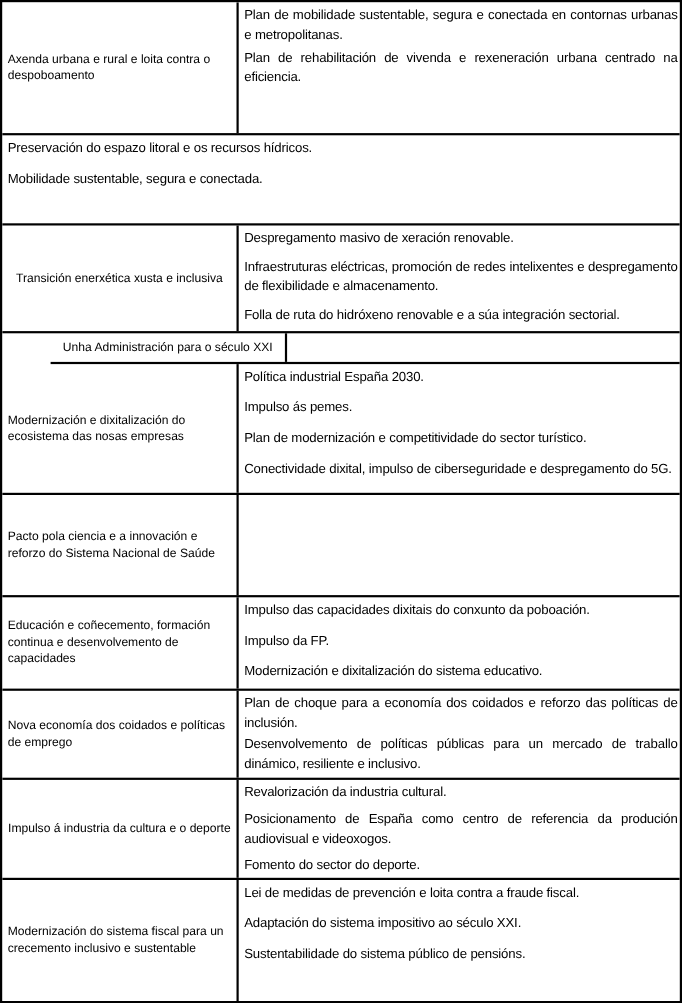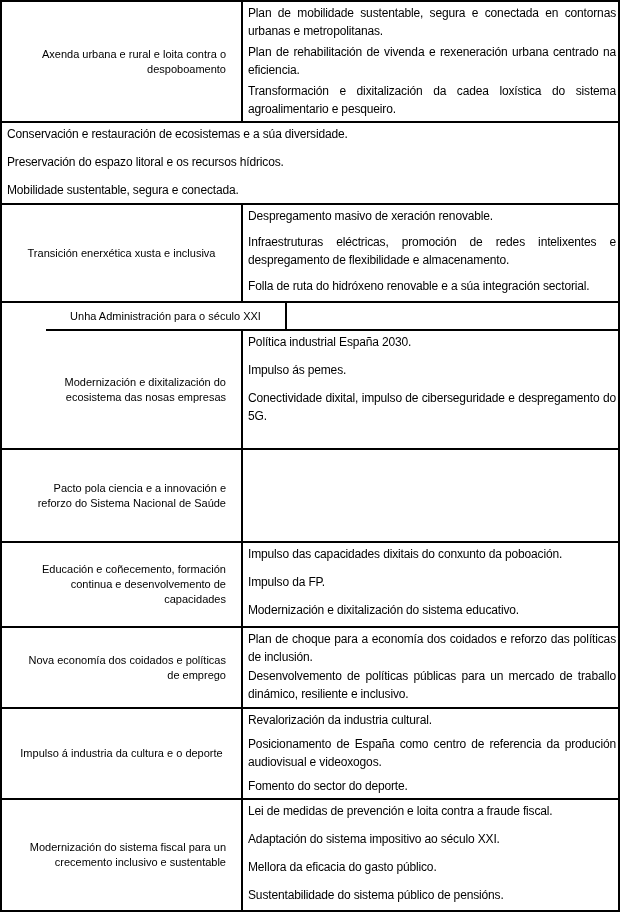--- a/index.html
+++ b/index.html
@@ -29,28 +29,28 @@
   }
   .row:last-child {
     border-bottom: none;
     flex: 1 1 auto;
   }
   .cell {
     box-sizing: border-box;
     overflow: hidden;
   }
   .cell-category {
-    width: 241px;
+    width: 215px;
     flex: none;
     border-right: 2px solid #000000;
     display: flex;
     align-items: center;
     justify-content: center;
-    text-align: right;
-    padding: 1px 15px;
+    text-align: left;
+    padding: 1px 5px;
     font-size: 11px;
     line-height: 15px;
   }
   .cell-items {
     flex: 1 1 auto;
     padding: 2px 2px 2px 5px;
     font-size: 12px;
     letter-spacing: -0.15px;
     line-height: 18px;
   }
@@ -78,27 +78,25 @@
 
 <div class="table-wrap">
 
   <div class="row r1">
     <div class="cell cell-category">
       <span>Axenda urbana e rural e loita contra o despoboamento</span>
     </div>
     <div class="cell cell-items">
       <p>Plan de mobilidade sustentable, segura e conectada en contornas urbanas e metropolitanas.</p>
       <p>Plan de rehabilitación de vivenda e rexeneración urbana centrado na eficiencia.</p>
-      <p>Transformación e dixitalización da cadea loxística do sistema agroalimentario e pesqueiro.</p>
     </div>
   </div>
 
   <div class="row r2">
     <div class="cell cell-items">
-      <p>Conservación e restauración de ecosistemas e a súa diversidade.</p>
       <p>Preservación do espazo litoral e os recursos hídricos.</p>
       <p>Mobilidade sustentable, segura e conectada.</p>
     </div>
   </div>
 
   <div class="row r3">
     <div class="cell cell-category">
       <span>Transición enerxética xusta e inclusiva</span>
     </div>
     <div class="cell cell-items">
@@ -114,20 +112,21 @@
     </div>
   </div>
 
   <div class="row r5">
     <div class="cell cell-category">
       <span>Modernización e dixitalización do ecosistema das nosas empresas</span>
     </div>
     <div class="cell cell-items">
       <p>Política industrial España 2030.</p>
       <p>Impulso ás pemes.</p>
+      <p>Plan de modernización e competitividade do sector turístico.</p>
       <p>Conectividade dixital, impulso de ciberseguridade e despregamento do 5G.</p>
     </div>
   </div>
 
   <div class="row r6">
     <div class="cell cell-category">
       <span>Pacto pola ciencia e a innovación e reforzo do Sistema Nacional de Saúde</span>
     </div>
   </div>
 
@@ -163,18 +162,17 @@
     </div>
   </div>
 
   <div class="row r10">
     <div class="cell cell-category">
       <span>Modernización do sistema fiscal para un crecemento inclusivo e sustentable</span>
     </div>
     <div class="cell cell-items">
       <p>Lei de medidas de prevención e loita contra a fraude fiscal.</p>
       <p>Adaptación do sistema impositivo ao século XXI.</p>
-      <p>Mellora da eficacia do gasto público.</p>
       <p>Sustentabilidade do sistema público de pensións.</p>
     </div>
   </div>
 
 </div>
 
 </body></html>

